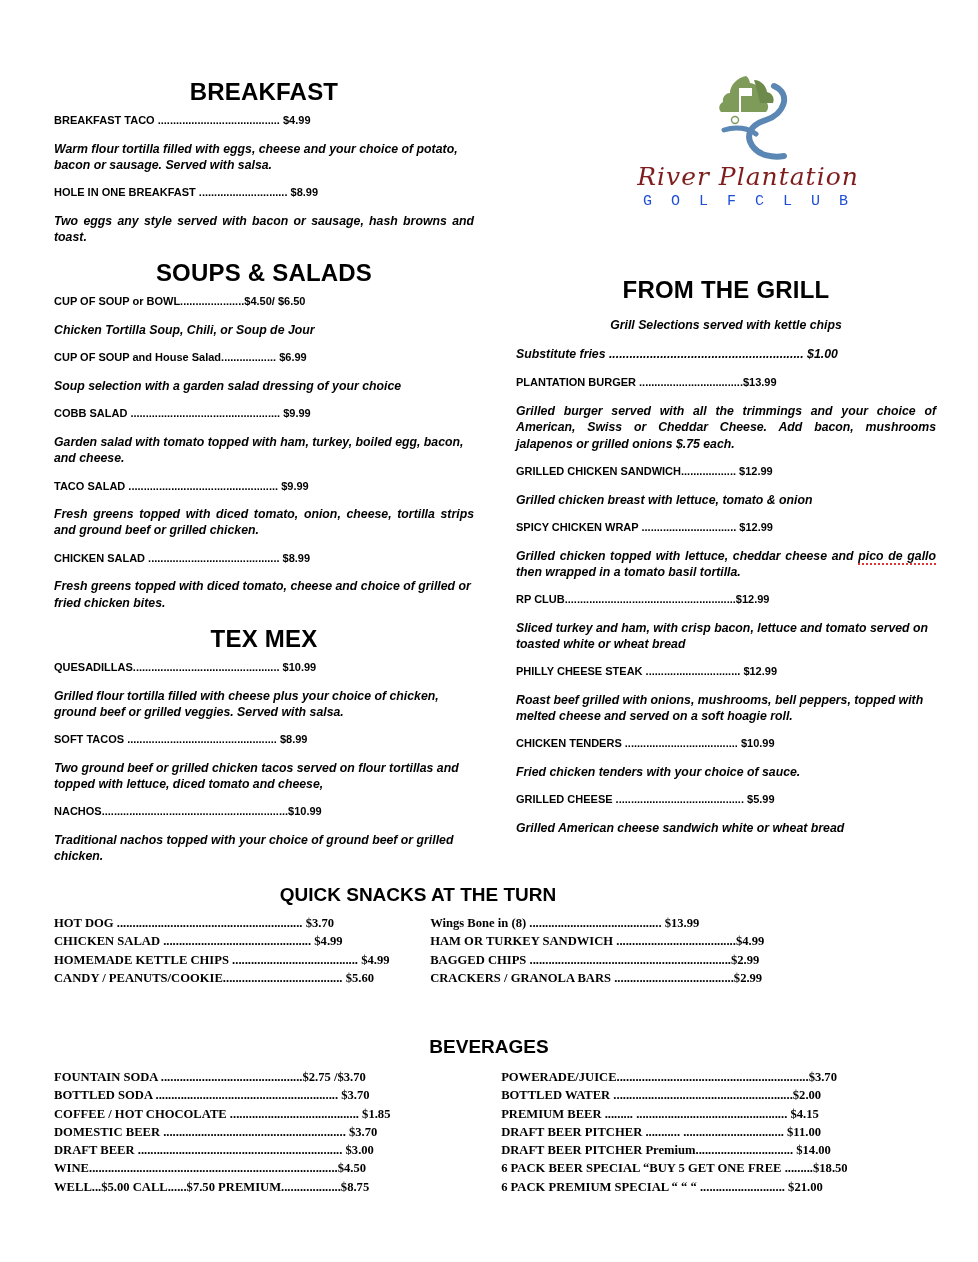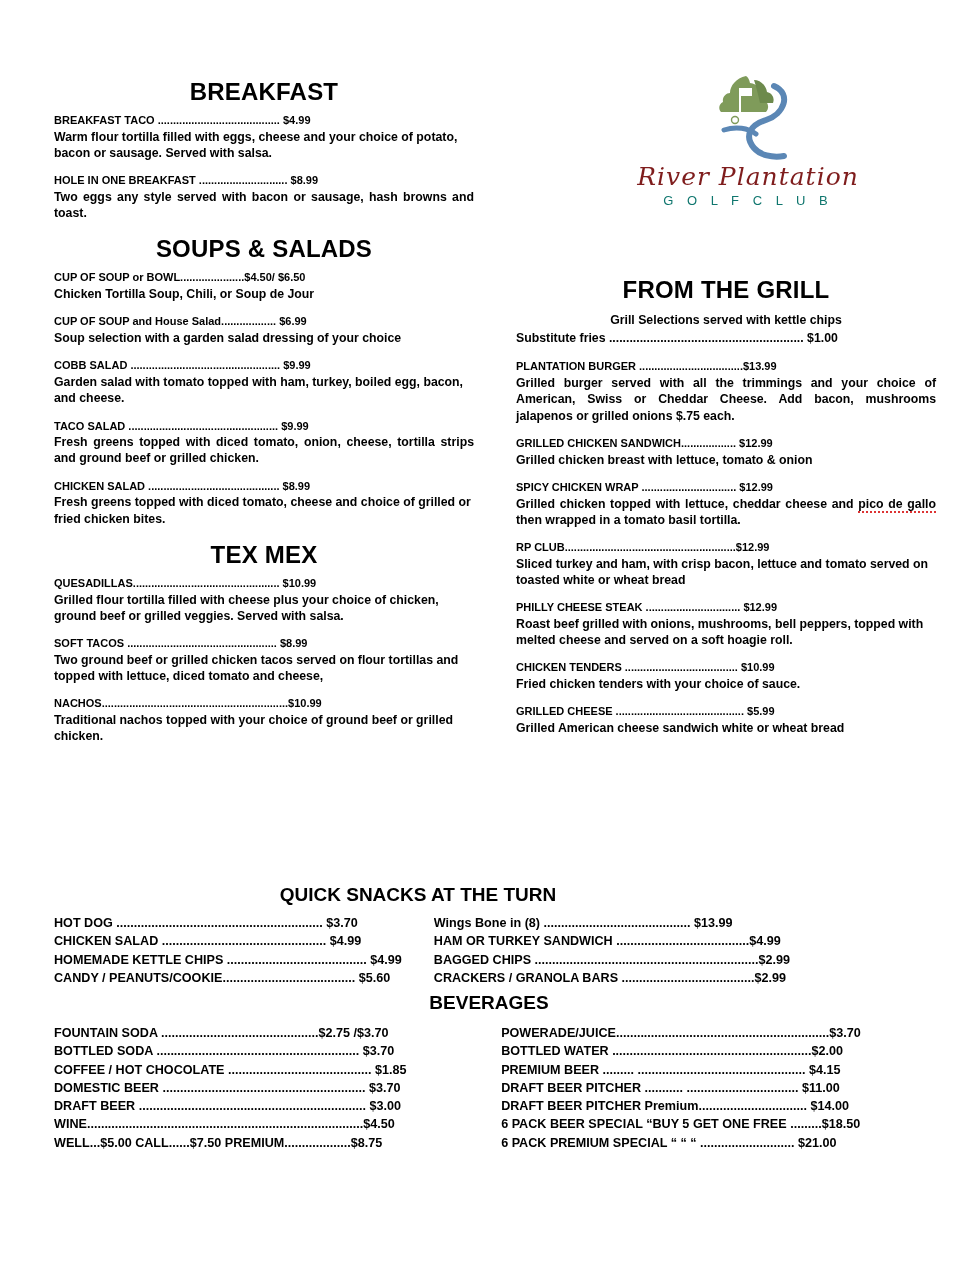--- a/index.html
+++ b/index.html
@@ -70,21 +70,22 @@
     white-space: nowrap;
     overflow: hidden;
     display: block;
     line-height: 1.25;
   }
   .item-desc {
     font-size: 12.3px;
     font-weight: bold;
     line-height: 1.32;
     text-align: justify;
-    margin-top: 1px;
+    margin-top: 13px;
+    font-style: italic;
   }
   .item-desc.nojust { text-align: left; }
 
   
   .row {
     font-size: 12.6px;
     font-weight: bold;
     line-height: 1.45;
     white-space: nowrap;
     overflow: hidden;
@@ -99,47 +100,48 @@
   }
   .logo-name {
     font-family: "DejaVu Serif", serif;
     font-style: italic;
     font-size: 25px;
     color: #7f1d1d;
     margin-top: -4px;
     letter-spacing: 1px;
   }
   .logo-sub {
-    font-size: 13px;
-    color: #0f766e;
+    font-size: 15px;
+    color: #1d4ed8;
     letter-spacing: 5px;
     margin-top: 2px;
-    font-family: Liberation Sans, sans-serif;
+    font-family: Liberation Mono, monospace;
   }
 
   
   .snacks {
     position: absolute;
     left: 0;
     top: 884px;
     width: 836px;
   }
   .snacks .head { margin-bottom: 8px; }
   .grid2 {
     display: flex;
     gap: 12px;
+    font-family: Liberation Serif, serif;
   }
   .grid2 .gcol { width: 50%; box-sizing: border-box; }
   .grid2 .gcol.left { padding-left: 54px; padding-right: 14px; }
   .grid2 .gcol.right { padding-left: 6px; padding-right: 44px; }
 
   .beverages {
     position: absolute;
     left: 0;
-    top: 992px;
+    top: 1036px;
     width: 978px;
   }
   .beverages .head { margin-bottom: 10px; }
 
   .spell-err {
     border-bottom: 2px dotted #d33;
   }
 </style>
 </head>
 <body>

